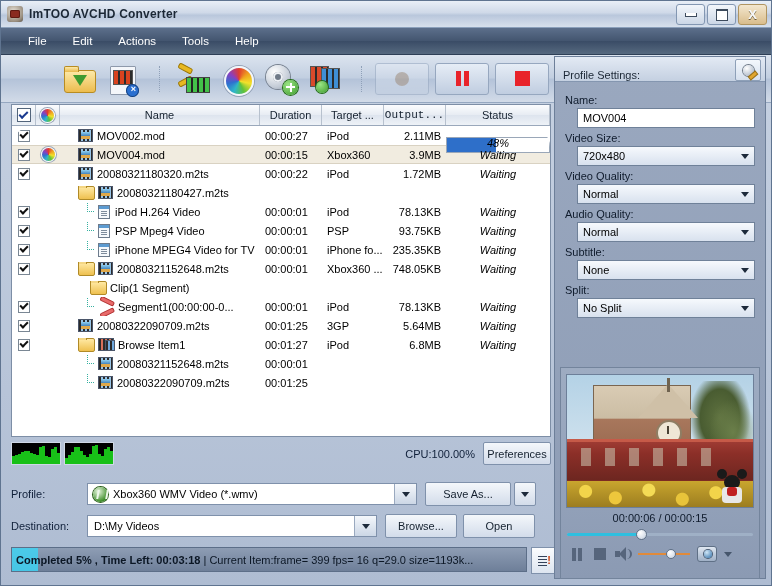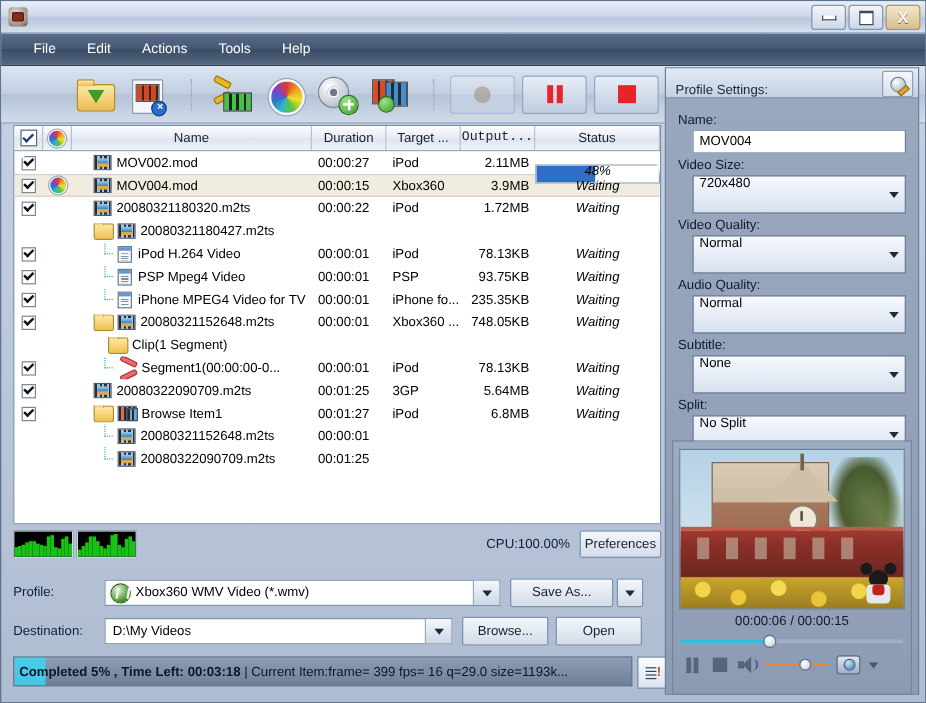--- a/index.html
+++ b/index.html
@@ -380,24 +380,24 @@
     background:#e0a52e;transform:rotate(-40deg);box-shadow:0 0 0 1px #96701a;
   }
   .rp-body{padding:8px 10px 0 10px;}
   .fld-label{font-size:11px;color:#0f1b2c;margin:4px 0 2px 0;}
   .fld-input{
     margin-left:12px;height:20px;background:#fff;border:1px solid #6f8199;
     display:flex;align-items:center;padding-left:5px;font-size:11px;color:#000;
     box-sizing:border-box;
   }
   .fld-combo{
-    margin-left:12px;height:32px;
+    margin-left:12px;height:20px;
     background:linear-gradient(180deg,#f6f9fd,#d8e1ee);
     border:1px solid #6f8199;position:relative;
-    display:flex;align-items:flex-start;padding-left:5px;font-size:11px;color:#000;
+    display:flex;align-items:center;padding-left:5px;font-size:11px;color:#000;
     box-sizing:border-box;
   }
   .fld-combo .arrowbtn{background:none;border-left:none;width:18px;}
   
   .vpanel{
     position:absolute;left:559px;top:366px;width:200px;height:212px;
     background:linear-gradient(180deg,#9eacc2,#8b9ab3);
     border:1px solid #73849c;box-sizing:border-box;
   }
   .vscreen{
@@ -477,20 +477,21 @@
     background:radial-gradient(circle at 35% 30%,#cfe6f6,#2f6fa8);box-shadow:0 0 0 1px #4a5d74;}
   .minicaret{width:0;height:0;border-left:4px solid transparent;border-right:4px solid transparent;border-top:5px solid #46566c;}
 </style>
 </head>
 <body>
 
 <div class="app">
 
   <div class="titlebar">
     <div class="title-icon"></div>
+    <div class="title-text">ImTOO AVCHD Converter</div>
     <div class="winbtns">
       <div class="winbtn">
           <span class="glyph-min"></span>
         </div>
       <div class="winbtn">
           <span class="glyph-max"></span>
         </div>
       <div class="winbtn close">
           <span class="glyph-close">X</span>
         </div>

